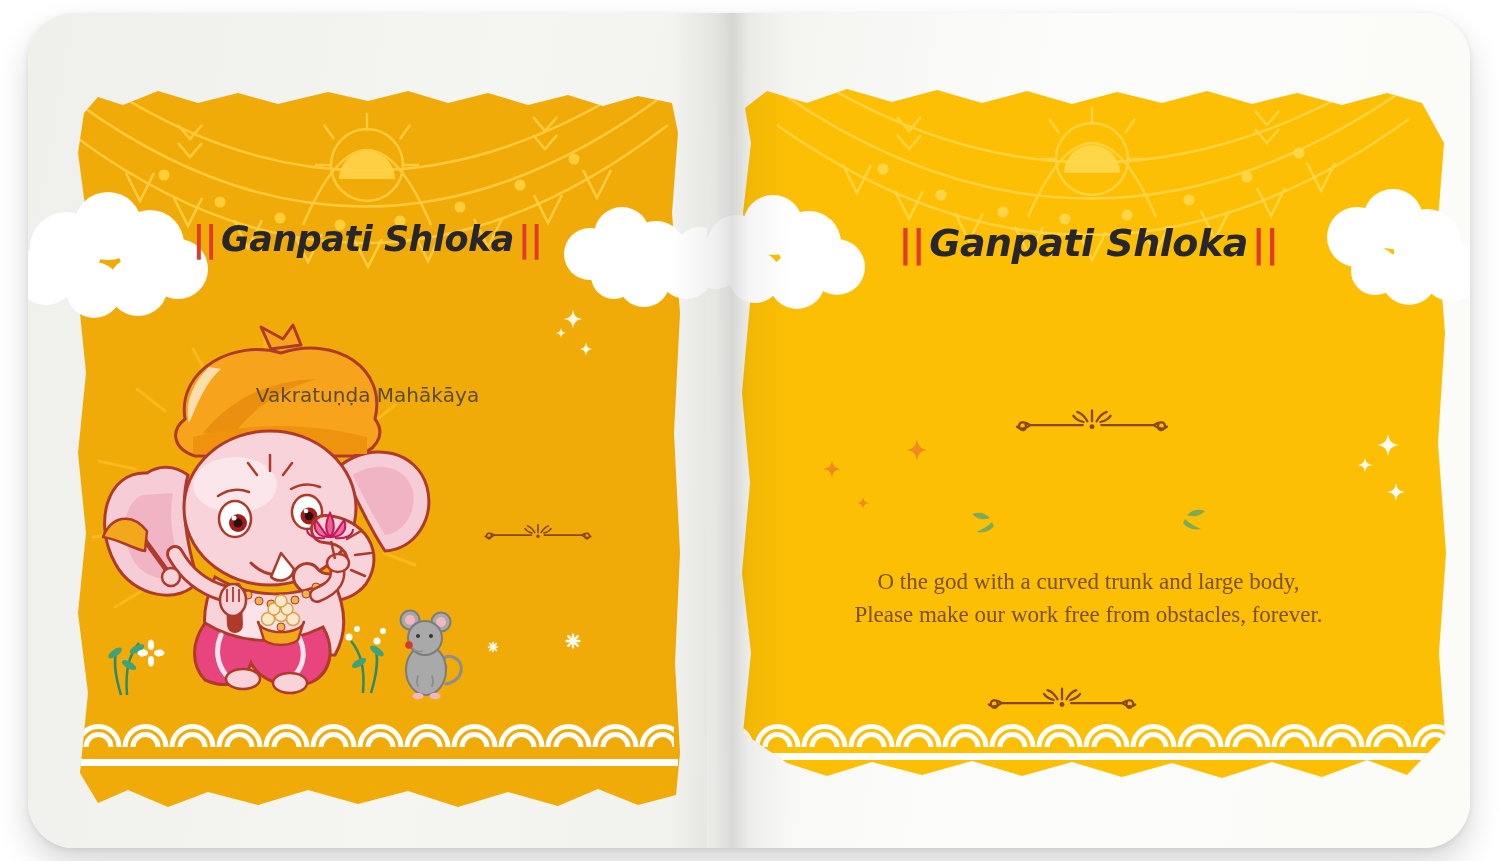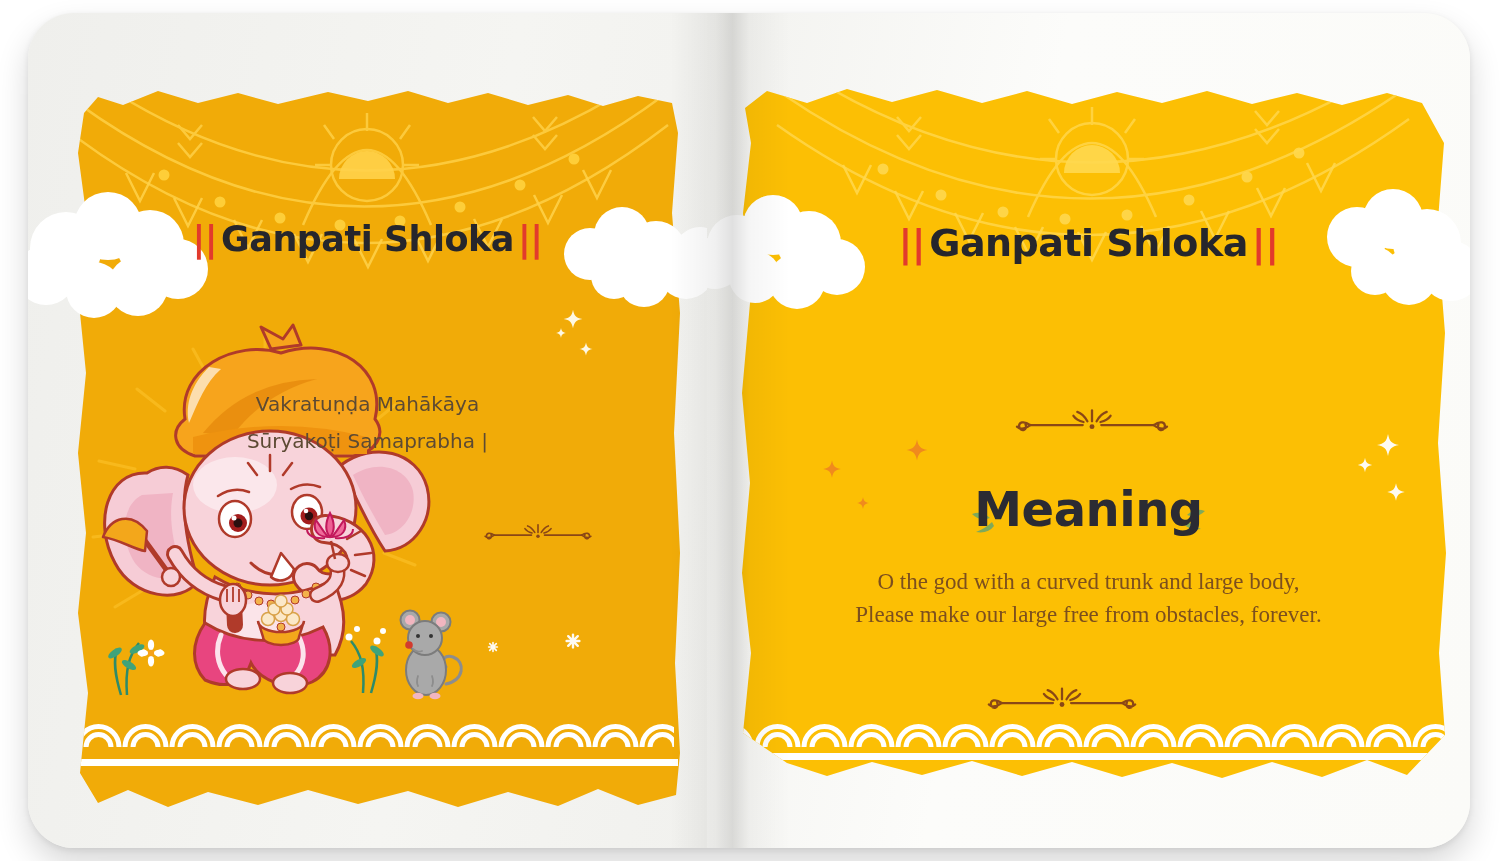--- a/index.html
+++ b/index.html
@@ -7,26 +7,26 @@
           font-family:"DejaVu Sans",sans-serif;}
   .book{position:absolute;left:28px;top:13px;width:1442px;height:835px;border-radius:46px;
         background:#f7f7f4;box-shadow:0 16px 32px rgba(0,0,0,.16),0 2px 6px rgba(0,0,0,.08);overflow:hidden;}
   .page{position:absolute;top:0;height:835px;}
   .page.left{left:0;width:679px;background:linear-gradient(100deg,#efefec 0%,#f5f5f2 60%,#f1f1ee 100%);}
   .page.right{left:679px;width:763px;background:linear-gradient(100deg,#f2f2ef 0%,#fcfcfa 40%,#fbfbf8 100%);}
   .page svg.art{position:absolute;left:0;top:0;}
   .spine{position:absolute;left:642px;top:0;width:120px;height:835px;pointer-events:none;
          background:linear-gradient(90deg,rgba(0,0,0,0) 0%,rgba(0,0,0,.06) 38%,rgba(0,0,0,.12) 52%,rgba(0,0,0,.04) 66%,rgba(0,0,0,0) 100%);}
   .pg-text{position:absolute;left:0;width:100%;text-align:center;white-space:nowrap;}
-  .title{font-weight:bold;letter-spacing:-.5px;}
+  .title{font-weight:bold;letter-spacing:-.5px;font-style:italic;}
   .title .bars{color:#e23a2c;margin:0 4px;}
   .title .word{color:#26262c;}
   .t-left{top:206px;font-size:35px;}
   .t-right{top:208px;font-size:38px;}
-  .translit{top:373px;font-size:20px;line-height:37px;color:#5d4a33;}
+  .translit{top:364px;font-size:20px;line-height:37px;color:#5d4a33;}
   .deva{top:306px;font-size:24px;line-height:37px;color:#9a5a10;word-spacing:9px;}
   .meaning-h{top:468px;font-size:48px;font-weight:bold;color:#2b2b33;letter-spacing:-.5px;}
   .meaning-b{top:552px;font-size:23px;line-height:33px;color:#7c4f1e;font-family:Liberation Serif, serif;}
 </style>
 </head>
 <body>
 
 <div class="canvas">
 
   <svg width="0" height="0" style="position:absolute" aria-hidden="true">
@@ -307,21 +307,20 @@
         <path d="M25,45 q4,4 9,2 M30,72 q-2,6 0,10 M44,72 q2,6 0,10" stroke="#8d8d8d" stroke-width="1.8" fill="none" stroke-linecap="round"></path>
         <ellipse cx="30" cy="92" rx="5.5" ry="3.2" fill="#f1b6c0"></ellipse>
         <ellipse cx="47" cy="92" rx="5.5" ry="3.2" fill="#f1b6c0"></ellipse>
       </svg>
 
       <div class="pg-text title t-left">
         <span class="bars">||</span><span class="word">Ganpati Shloka</span><span class="bars">||</span>
       </div>
       <div class="pg-text translit">
         <div>Vakratuṇḍa Mahākāya</div>
-        <div>Sūryakoṭi Samaprabha |</div>
       </div>
     </div>
 
     <div class="page right">
       <svg class="art" width="763" height="835" viewBox="0 0 763 835">
         <defs>
           <clipPath id="clipR">
               <use href="#panelR"></use>
             </clipPath>
         </defs>
@@ -403,22 +402,21 @@
           <path d="M480,502 Q488,494 498,498 Q490,506 480,502 Z"></path>
           <path d="M478,506 Q484,512 494,516 Q482,518 476,510 Z"></path>
         </g>
       </svg>
 
       <div class="pg-text title t-right">
         <span class="bars">||</span><span class="word">Ganpati Shloka</span><span class="bars">||</span>
       </div>
       <div class="pg-text deva">
       </div>
-      <div class="pg-text meaning-h">Meaning</div>
       <div class="pg-text meaning-b">
         <div>O the god with a curved trunk and large body,</div>
-        <div>Please make our large free from obstacles, forever.</div>
+        <div>Please make our work free from obstacles, forever.</div>
       </div>
     </div>
 
     <div class="spine"></div>
   </div>
 </div>
 
 </body></html>

